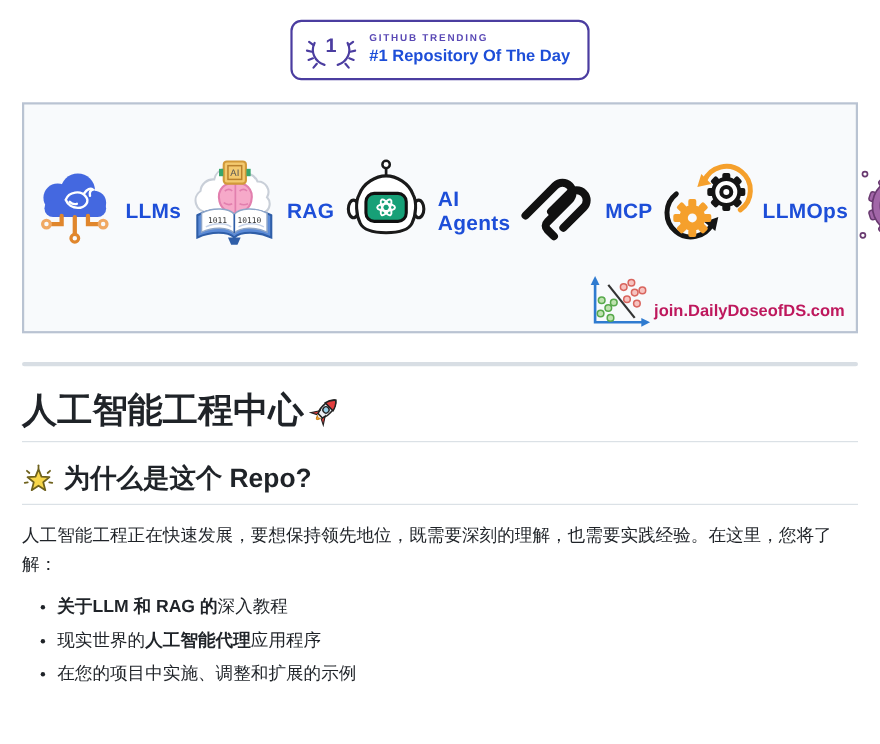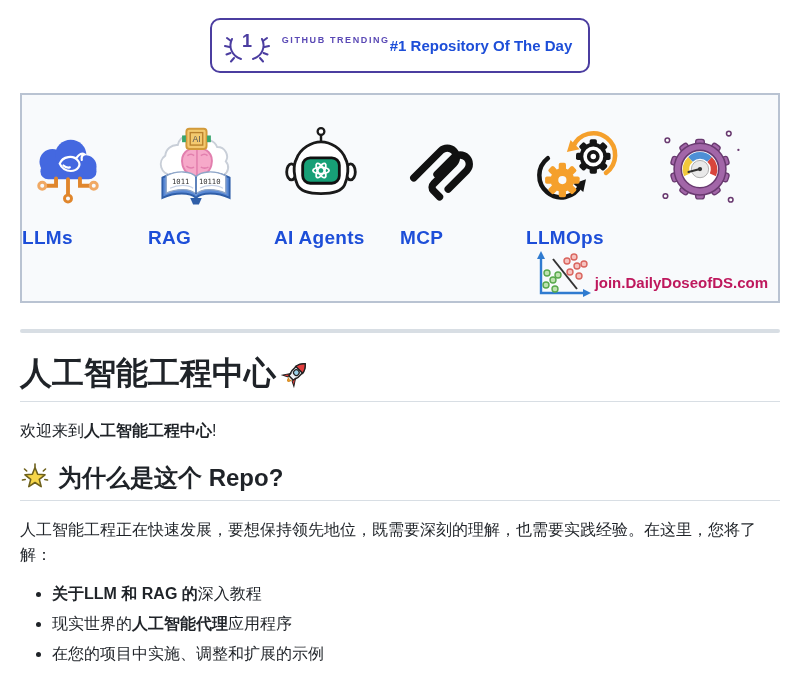--- a/index.html
+++ b/index.html
@@ -11,31 +11,31 @@
   }
   .page { width:800px; padding:0 20px; }
 
   
   .badge-wrap { display:flex; justify-content:center; margin-top:18px; }
   .badge {
     display:flex; align-items:center; gap:12px;
     border:2px solid #4b3da0; border-radius:10px;
     padding:5px 16px 6px 12px; background:#fff; cursor:pointer;
   }
-  .badge-text { display:flex; flex-direction:row; line-height:1.25; }
+  .badge-text { display:flex; flex-direction:column; line-height:1.25; }
   .badge-eyebrow { font-size:9px; letter-spacing:1.6px; color:#5a49b5; font-weight:600; }
   .badge-title { font-size:15px; font-weight:bold; color:#1d4ed8; margin-top:2px; }
 
   
   .banner {
     position:relative; margin:20px auto 0; width:760px; height:210px;
     background:#f8fafc; border:2px solid #b9c3d2;
   }
   .banner-row { display:flex; height:160px; padding-top:28px; }
-  .cell { flex:1; display:flex; flex-direction:column; align-items:flex-start; }
+  .cell { flex:1; display:flex; flex-direction:row; align-items:center; }
   .icon-box { height:96px; display:flex; align-items:center; justify-content:center; }
   .cell-label { margin-top:8px; font-size:19px; font-weight:700; color:#1d4ed8; letter-spacing:.3px; }
   .watermark { position:absolute; right:10px; bottom:2px; display:flex; align-items:flex-end; gap:2px; }
   .watermark-text { font-size:15px; color:#be185d; font-weight:700; padding-bottom:8px; }
 
   
   hr.md-hr { border:0; height:4px; background:#d8dee4; margin:26px 0 0; border-radius:2px; }
   h1.md-h1 {
     margin-top:20px; font-size:32px; font-weight:700; line-height:1.25;
     padding-bottom:8px; border-bottom:1px solid #d8dee4;
@@ -285,21 +285,20 @@
           <path d="M16 3 C19 5.5 20.5 8.5 21 11.5 L11 11.5 C11.5 8.5 13 5.5 16 3 Z" fill="#e23d3d" stroke="#222" stroke-width="1.4"></path>
           <circle cx="16" cy="15.5" r="2.8" fill="#9ad0e8" stroke="#222" stroke-width="1.2"></circle>
           <path d="M12.6 20 L8 27 L13 24.5 Z" fill="#e23d3d" stroke="#222" stroke-width="1"></path>
           <path d="M19.4 20 L24 27 L19 24.5 Z" fill="#e23d3d" stroke="#222" stroke-width="1"></path>
           <path d="M14 24.5 Q16 31 18 24.5 Q16 27 14 24.5 Z" fill="#f6a623" stroke="#c77a13" stroke-width="0.8"></path>
         </g>
       </svg>
     </span>
   </h1>
 
-  <p class="md-p"><span>欢迎来到</span><span class="b">人工智能工程中心</span><span>!</span></p>
 
   <h2 class="md-h2">
     <span class="emoji-svg" title="🌟">
       <svg width="30" height="30" viewBox="0 0 30 30">
         <g stroke="#6e611c" stroke-width="1.6" stroke-linecap="round">
           <line x1="15" y1="2" x2="15" y2="5"></line>
           <line x1="25.5" y1="7" x2="23.3" y2="9"></line>
           <line x1="4.5" y1="7" x2="6.7" y2="9"></line>
           <line x1="27.5" y1="18" x2="24.8" y2="17.5"></line>
           <line x1="2.5" y1="18" x2="5.2" y2="17.5"></line>

